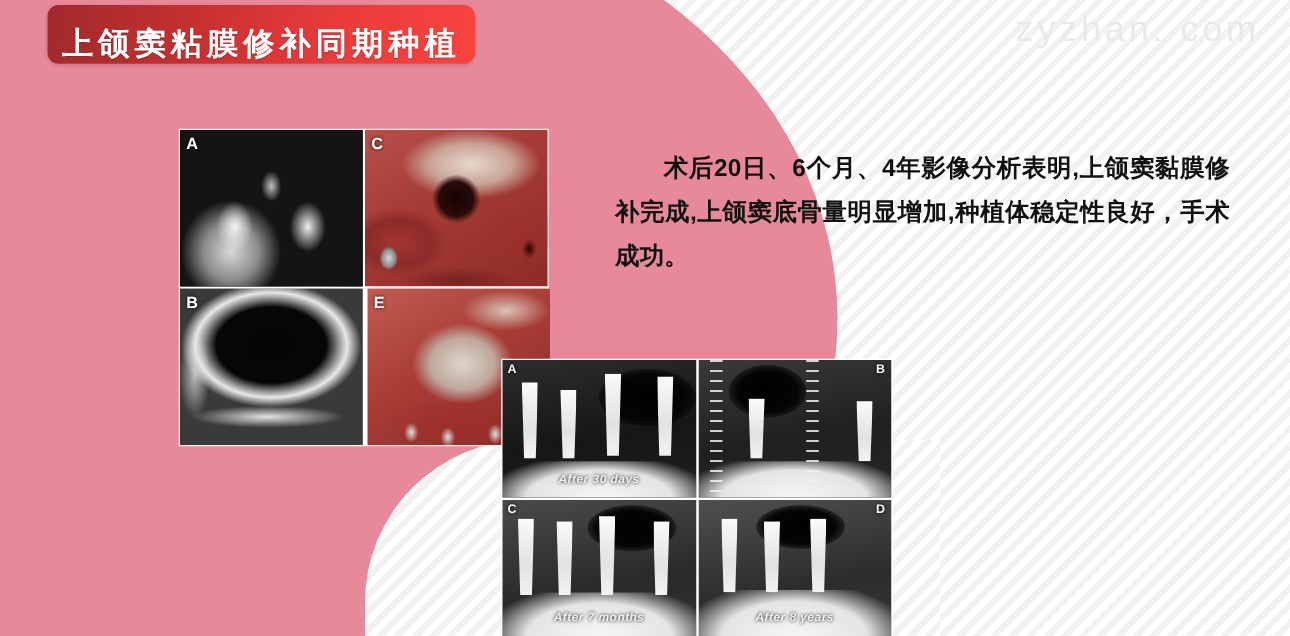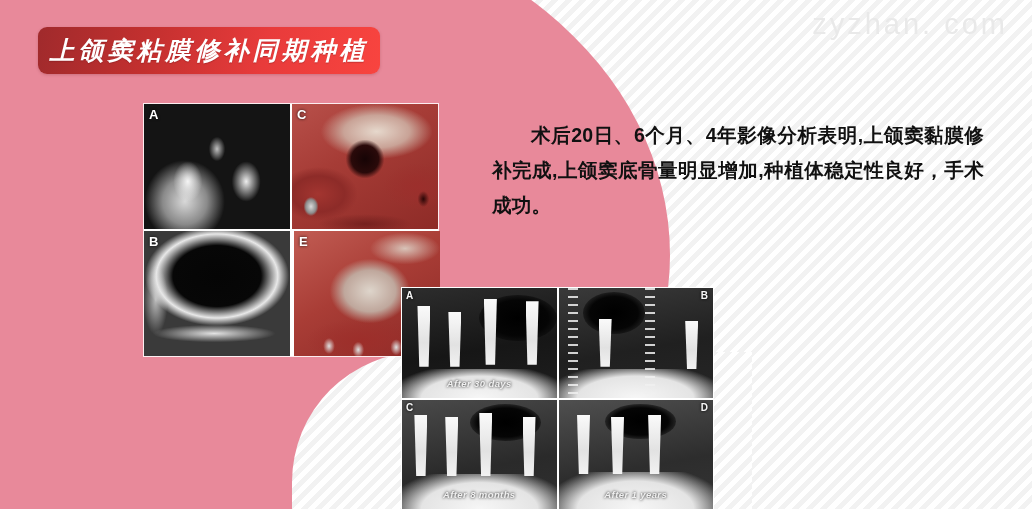--- a/index.html
+++ b/index.html
@@ -77,31 +77,30 @@
       #f2f2f2 5px, #f2f2f2 10px
     );
     border-top-left-radius: 130px;
     z-index: 3;
   }
 
   
   .title-banner {
     position: absolute;
     left: 38px;
-    top: 27px;
+    top: 4px;
     width: 342px;
     height: 47px;
     border-radius: 9px;
     background: linear-gradient(100deg, #a02a2c 0%, #c3302f 32%, #e83b3b 66%, #f8443f 100%);
     box-shadow: 0 1px 3px rgba(120,30,40,0.25);
     z-index: 6;
     display: flex;
-    align-items: center;
+    align-items: flex-end;
     justify-content: center;
-    font-style: italic;
   }
   .title-banner-text {
     color: #ffffff;
     font-size: 25px;
     font-weight: bold;
     letter-spacing: 4px;
     white-space: nowrap;
     text-shadow: 0 1px 1px rgba(110,20,25,0.35);
   }
 
@@ -382,28 +381,28 @@
     </div>
 
     <div class="xray xr-c">
       <span class="xray-panel-letter">C</span>
       <div class="sinus-dark" style="left:44%; top:4%; width:46%; height:34%;"></div>
       <div class="bone-floor" style="height:32%;"></div>
       <div class="implant" style="left:8%; top:14%; height:56%;"></div>
       <div class="implant" style="left:28%; top:16%; height:54%;"></div>
       <div class="implant" style="left:50%; top:12%; height:58%;"></div>
       <div class="implant" style="left:78%; top:16%; height:54%;"></div>
-      <span class="xray-label">After 8 months</span>
+      <span class="xray-label">After 7 months</span>
     </div>
 
     <div class="xray xr-d">
       <span class="xray-panel-letter right">D</span>
       <div class="sinus-dark" style="left:30%; top:4%; width:46%; height:32%;"></div>
       <div class="bone-floor" style="height:34%;"></div>
       <div class="implant" style="left:12%; top:14%; height:54%;"></div>
       <div class="implant" style="left:34%; top:16%; height:52%;"></div>
       <div class="implant" style="left:58%; top:14%; height:54%;"></div>
-      <span class="xray-label">After 1 years</span>
+      <span class="xray-label">After 8 years</span>
     </div>
 
   </div>
 
 </div>
 
 </body></html>

